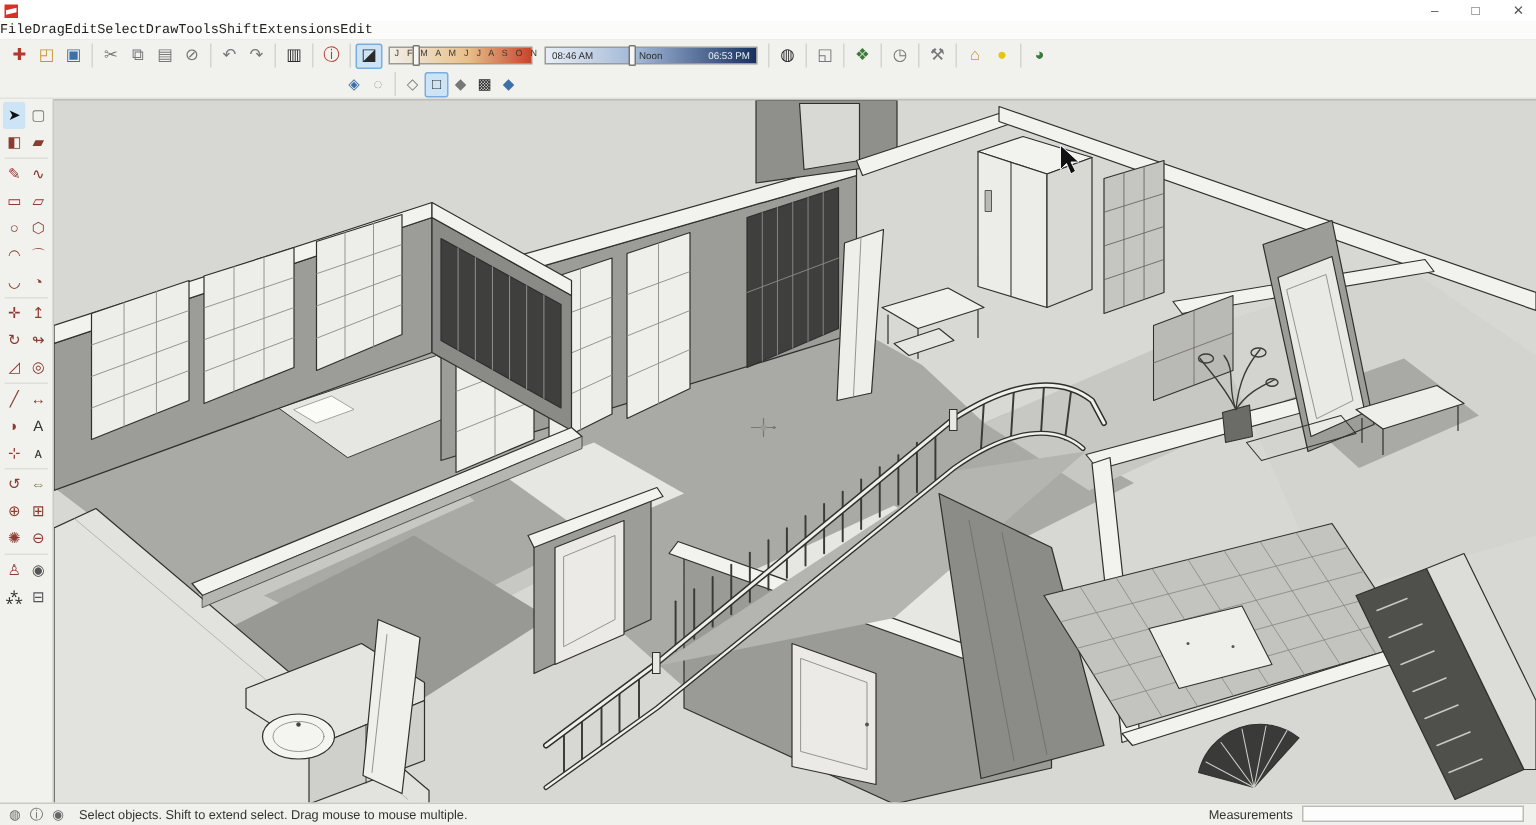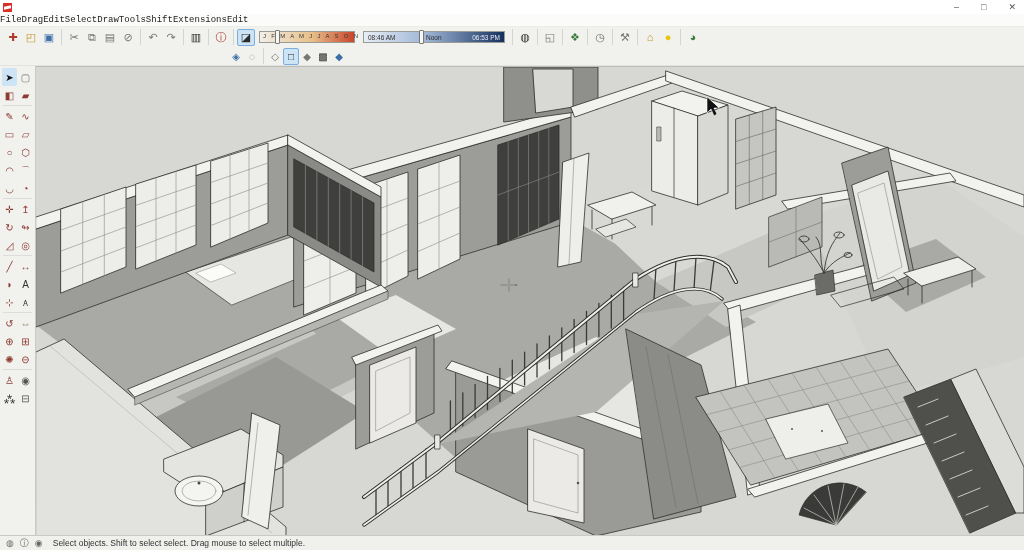--- a/index.html
+++ b/index.html
@@ -464,14 +464,18 @@
 
   <polygon points="671,30 671,46 675,42 678,49 681,47 678,41 683,41" fill="#111" stroke="#fff" stroke-width="0.6"></polygon>
   </g>
 </svg>
 </div>
 
 <div class="statusbar">
   <span class="sicon">◍</span>
   <span class="sicon">ⓘ</span>
   <span class="sicon">◉</span>
-  <span class="hint">Select objects. Shift to select select. Drag mouse to select multiple.</span>
+  <span class="hint">Select objects. Shift to extend select. Drag mouse to mouse multiple.</span>
+  <div class="measure-wrap">
+    <span>Measurements</span>
+    <input value="" style="">
+  </div>
 </div>
 
 </body></html>

